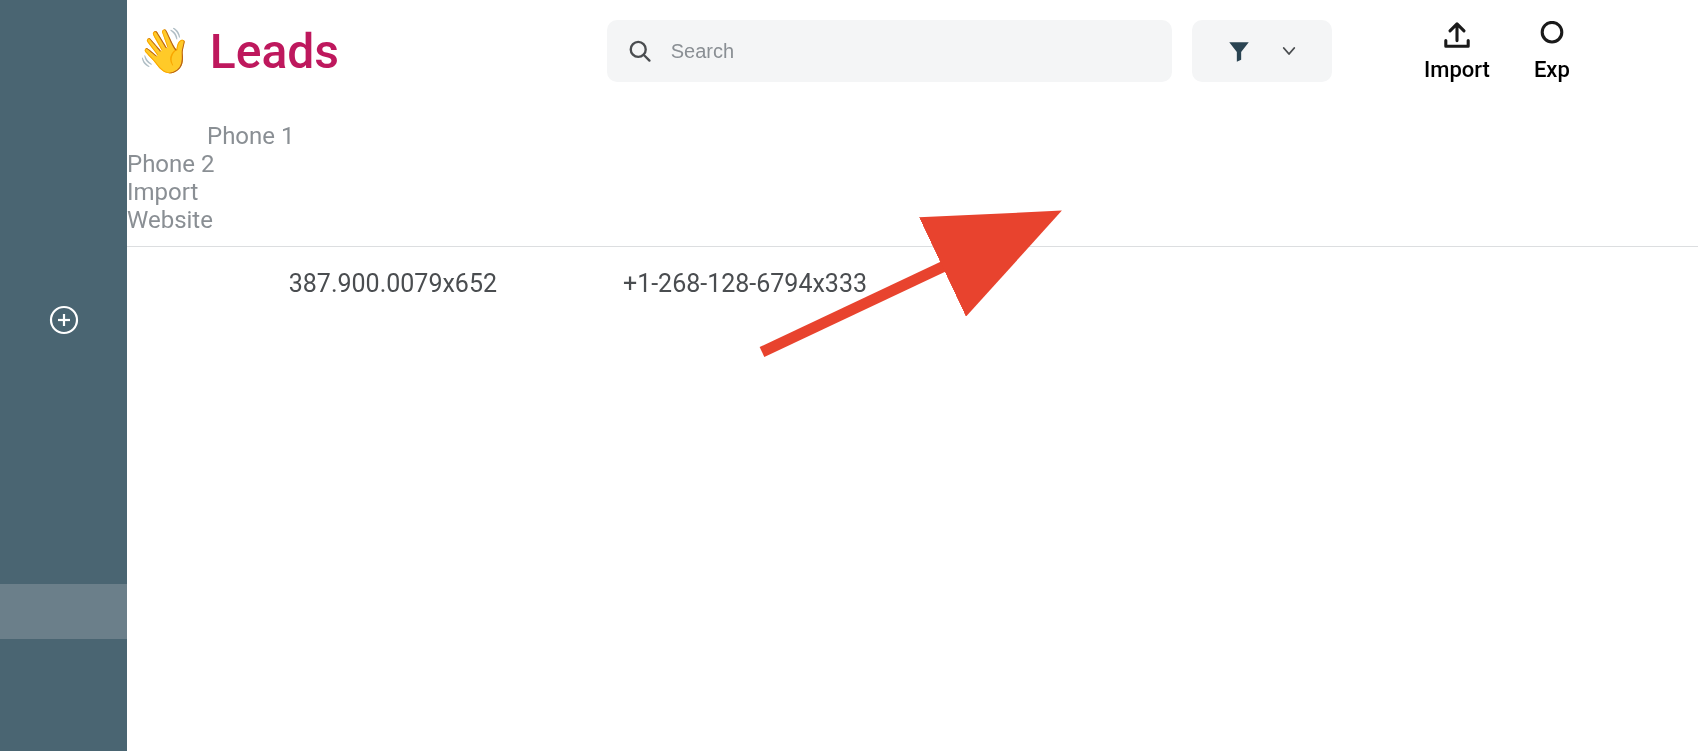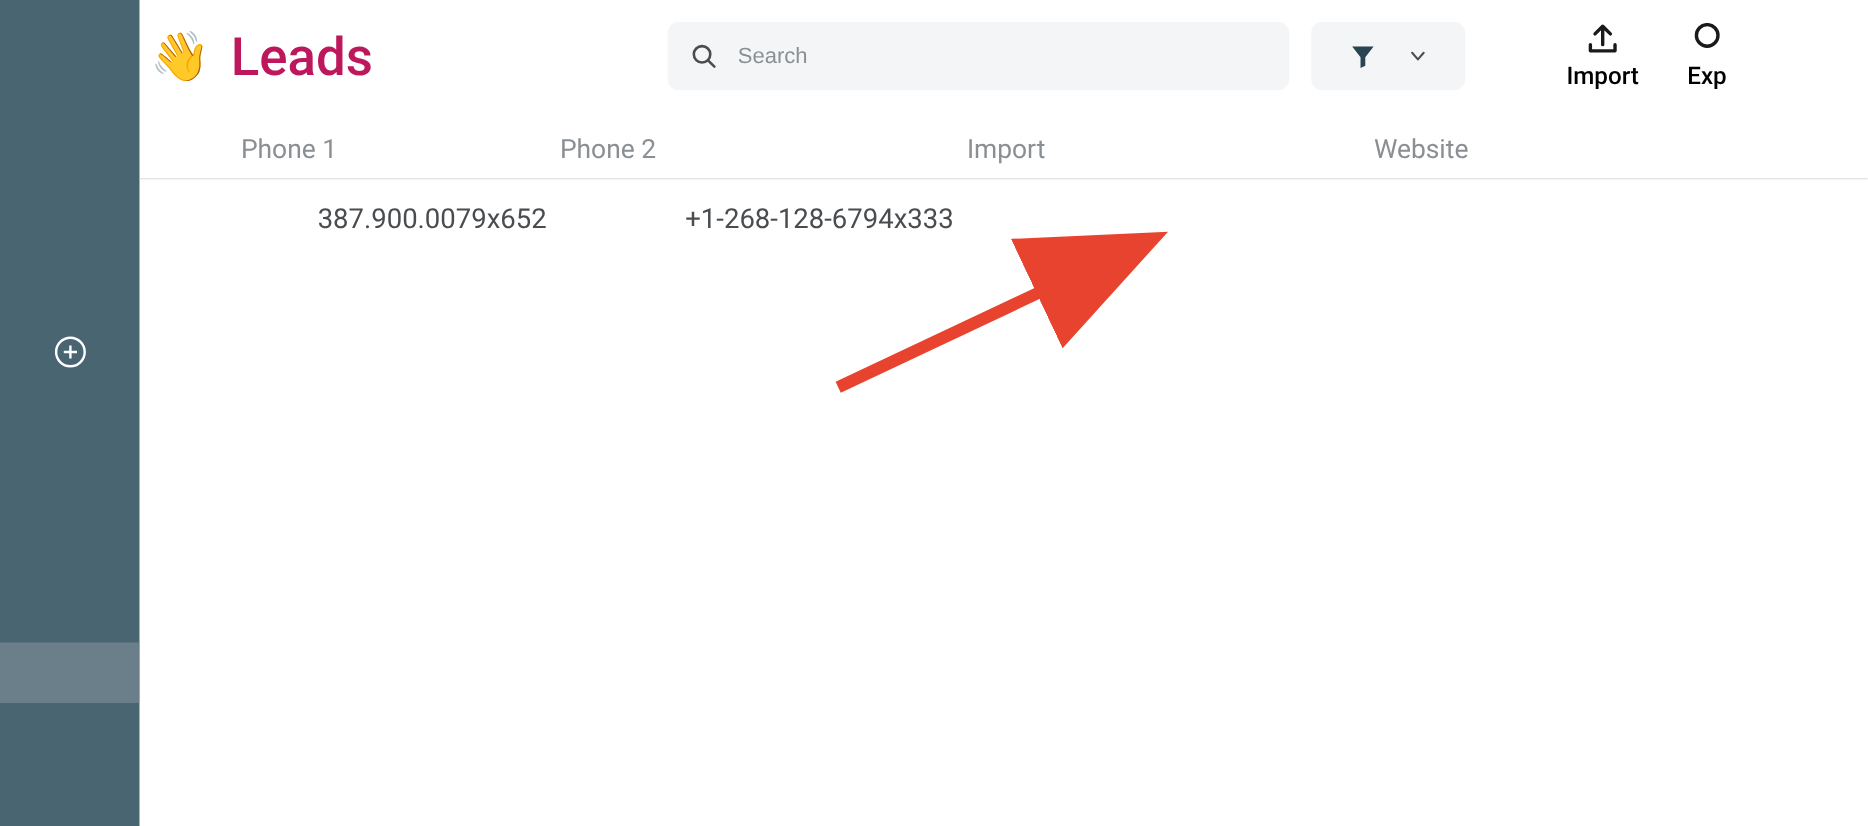--- a/index.html
+++ b/index.html
@@ -119,22 +119,23 @@
       font-size: 22px;
       font-weight: 500;
       color: #000000;
       text-align: center;
     }
     .table-wrap {
       width: 100%;
     }
     .table-header {
       display: flex;
-      padding: 20px 0 12px 12px;
+      padding: 20px 0 12px 0;
       border-bottom: 1px solid #dcdee0;
+      flex-direction: column;
     }
     .th {
       font-size: 24px;
       color: #8a8f94;
       font-weight: 400;
     }
     .table-row {
       display: flex;
       padding: 22px 0;
     }

